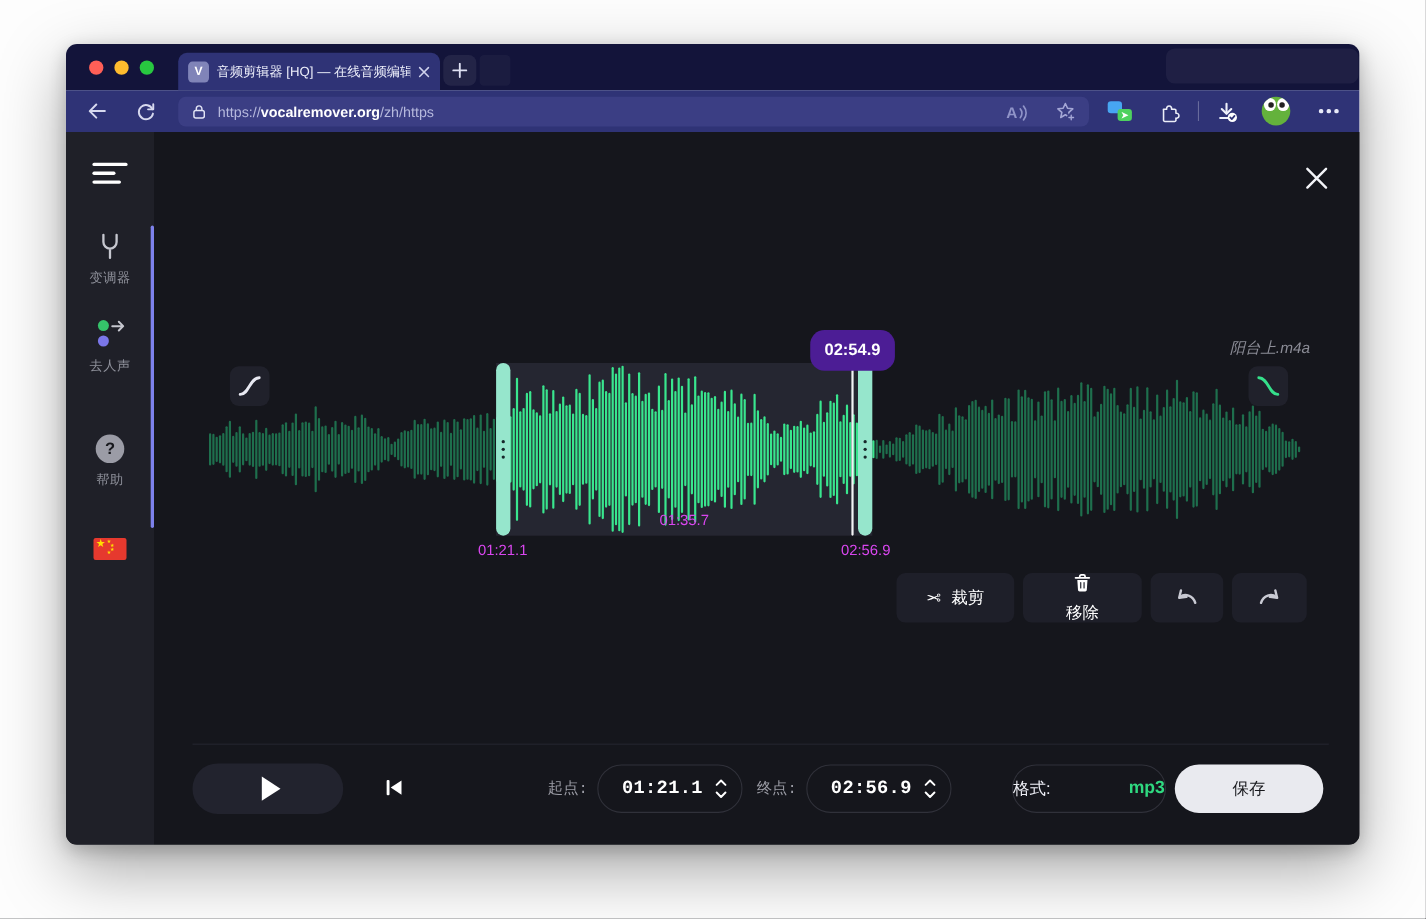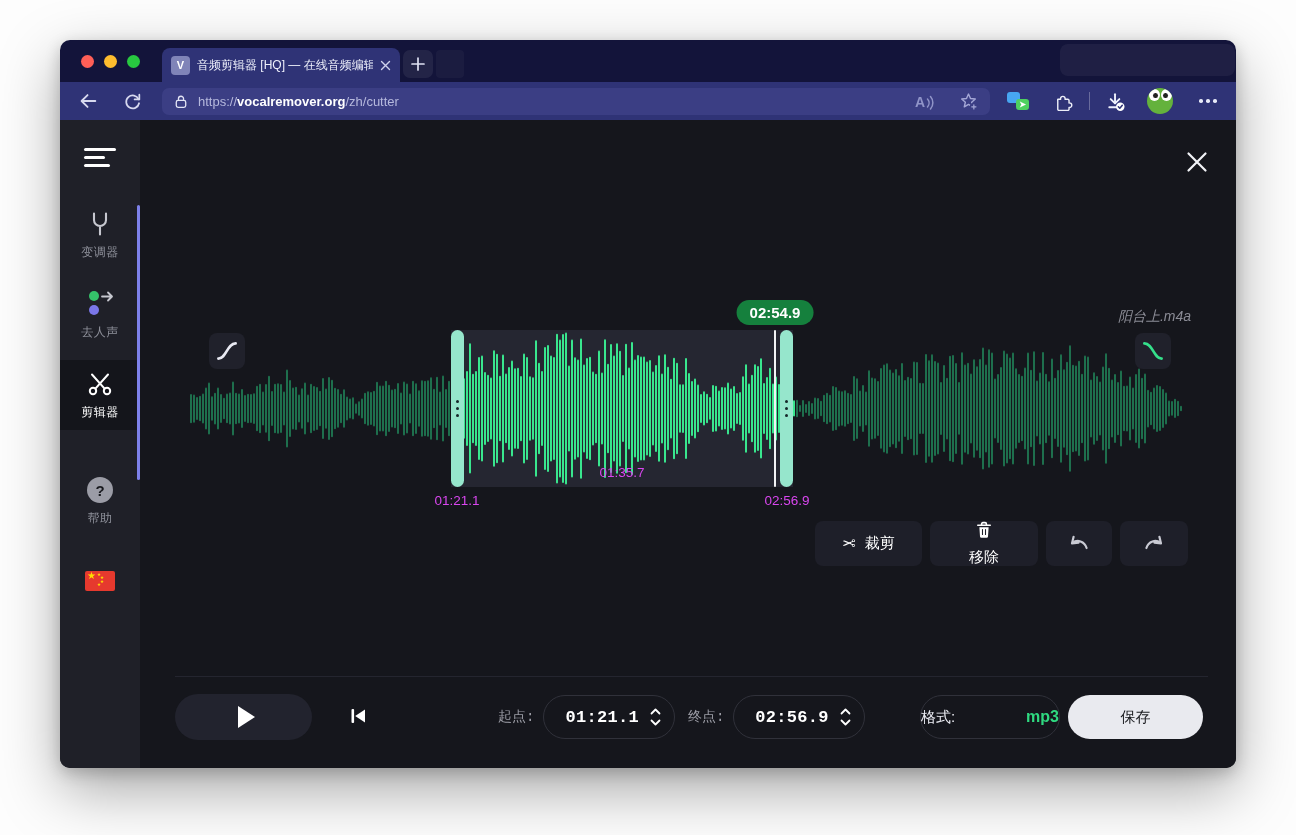--- a/index.html
+++ b/index.html
@@ -90,22 +90,22 @@
   .fade-in  { left:19px; }
   .fade-out { left:945px; }
   .sel-bg  { position:absolute; left:261px; top:30px; width:342px; height:157px; background:#252631; }
   .wave-svg { position:absolute; left:0; top:30px; }
   .handle { position:absolute; top:30px; width:13px; height:157px; border-radius:6.5px; background:#96e6cc;
             display:flex; flex-direction:column; align-items:center; justify-content:center; gap:4px; }
   .handle i { width:3.2px; height:3.2px; border-radius:50%; background:#17272a; }
   .handle.left  { left:261px; }
   .handle.right { left:590px; }
   .playhead { position:absolute; left:584px; top:30px; width:2px; height:157px; background:#f2f3f5; border-radius:1px; }
-  .tooltip { position:absolute; left:585px; top:0; transform:translateX(-50%); height:25px; padding:0 13px;
-             border-radius:13px; background:#15803d; color:#fff; font-size:15px; font-weight:bold;
+  .tooltip { position:absolute; left:585px; top:0; transform:translateX(-50%); height:37px; padding:0 13px;
+             border-radius:13px; background:#4c1d95; color:#fff; font-size:15px; font-weight:bold;
              display:flex; align-items:center; white-space:nowrap; }
   .t-label { position:absolute; font-size:13.5px; color:#d946ef; transform:translateX(-50%); white-space:nowrap; }
   .t-start { left:267px; top:193px; }
   .t-end   { left:597px; top:193px; }
   .t-mid   { left:432px; top:165px; }
 
   
   .actions { position:absolute; top:401px; right:48px; display:flex; gap:8px; }
   .act-btn { height:45px; border-radius:8px; background:#1e1f29; color:#fff; font-size:15px;
              display:flex; align-items:center; justify-content:center; gap:9px; }
@@ -177,21 +177,21 @@
         </svg>
     </div>
 
     <div class="addr">
       <span>
         <svg width="16" height="17" viewBox="0 0 22 23">
             <rect x="4.5" y="10" width="13" height="9.5" rx="2.5" fill="none" stroke="#e3e5f6" stroke-width="1.8"></rect>
             <path d="M7.5 10 V7.8 a3.5 3.5 0 0 1 7 0 V10" fill="none" stroke="#e3e5f6" stroke-width="1.8"></path>
           </svg>
       </span>
-      <span class="url"><span>https://</span><b>vocalremover.org</b><span>/zh/cutter</span></span>
+      <span class="url"><span>https://</span><b>vocalremover.org</b><span>/zh/https</span></span>
       <span class="addr-spacer"></span>
       <span class="ra">
         <span>A</span>
         <svg width="9" height="15" viewBox="0 0 9 15">
             <path d="M1.5 4 a6 6 0 0 1 0 8" fill="none" stroke="#9fa3d4" stroke-width="1.5" stroke-linecap="round"></path>
             <path d="M4.5 1.5 a9.5 9.5 0 0 1 0 12.5" fill="none" stroke="#9fa3d4" stroke-width="1.5" stroke-linecap="round"></path>
           </svg>
       </span>
       <span style="margin-left:14px">
         <svg width="21" height="21" viewBox="0 0 22 22">
@@ -263,30 +263,20 @@
                 <span class="d g"></span>
                 <span class="d p"></span>
               <svg style="position:absolute;left:16px;top:1px" width="13" height="11" viewBox="0 0 13 11">
                   <path d="M1 5.5 h9 M7 1.5 L11 5.5 L7 9.5" fill="none" stroke="#c6c7cf" stroke-width="1.8" stroke-linecap="round" stroke-linejoin="round"></path>
                 </svg>
             </span>
           </span>
           <span class="lbl">去人声</span>
         </div>
 
-        <div class="side-item active">
-          <span class="ic">
-            <svg width="30" height="30" viewBox="0 0 30 30">
-                <circle cx="8" cy="22" r="3.2" fill="none" stroke="#ffffff" stroke-width="2"></circle>
-                <circle cx="22" cy="22" r="3.2" fill="none" stroke="#ffffff" stroke-width="2"></circle>
-                <path d="M10.4 19.6 L23 5.5 M19.6 19.6 L7 5.5" stroke="#ffffff" stroke-width="2" stroke-linecap="round"></path>
-              </svg>
-          </span>
-          <span class="lbl">剪辑器</span>
-        </div>
 
 
 
         <div class="side-item help">
           <span class="ic">
               <span class="help-bubble">?</span>
             </span>
           <span class="lbl">帮助</span>
         </div>
 

